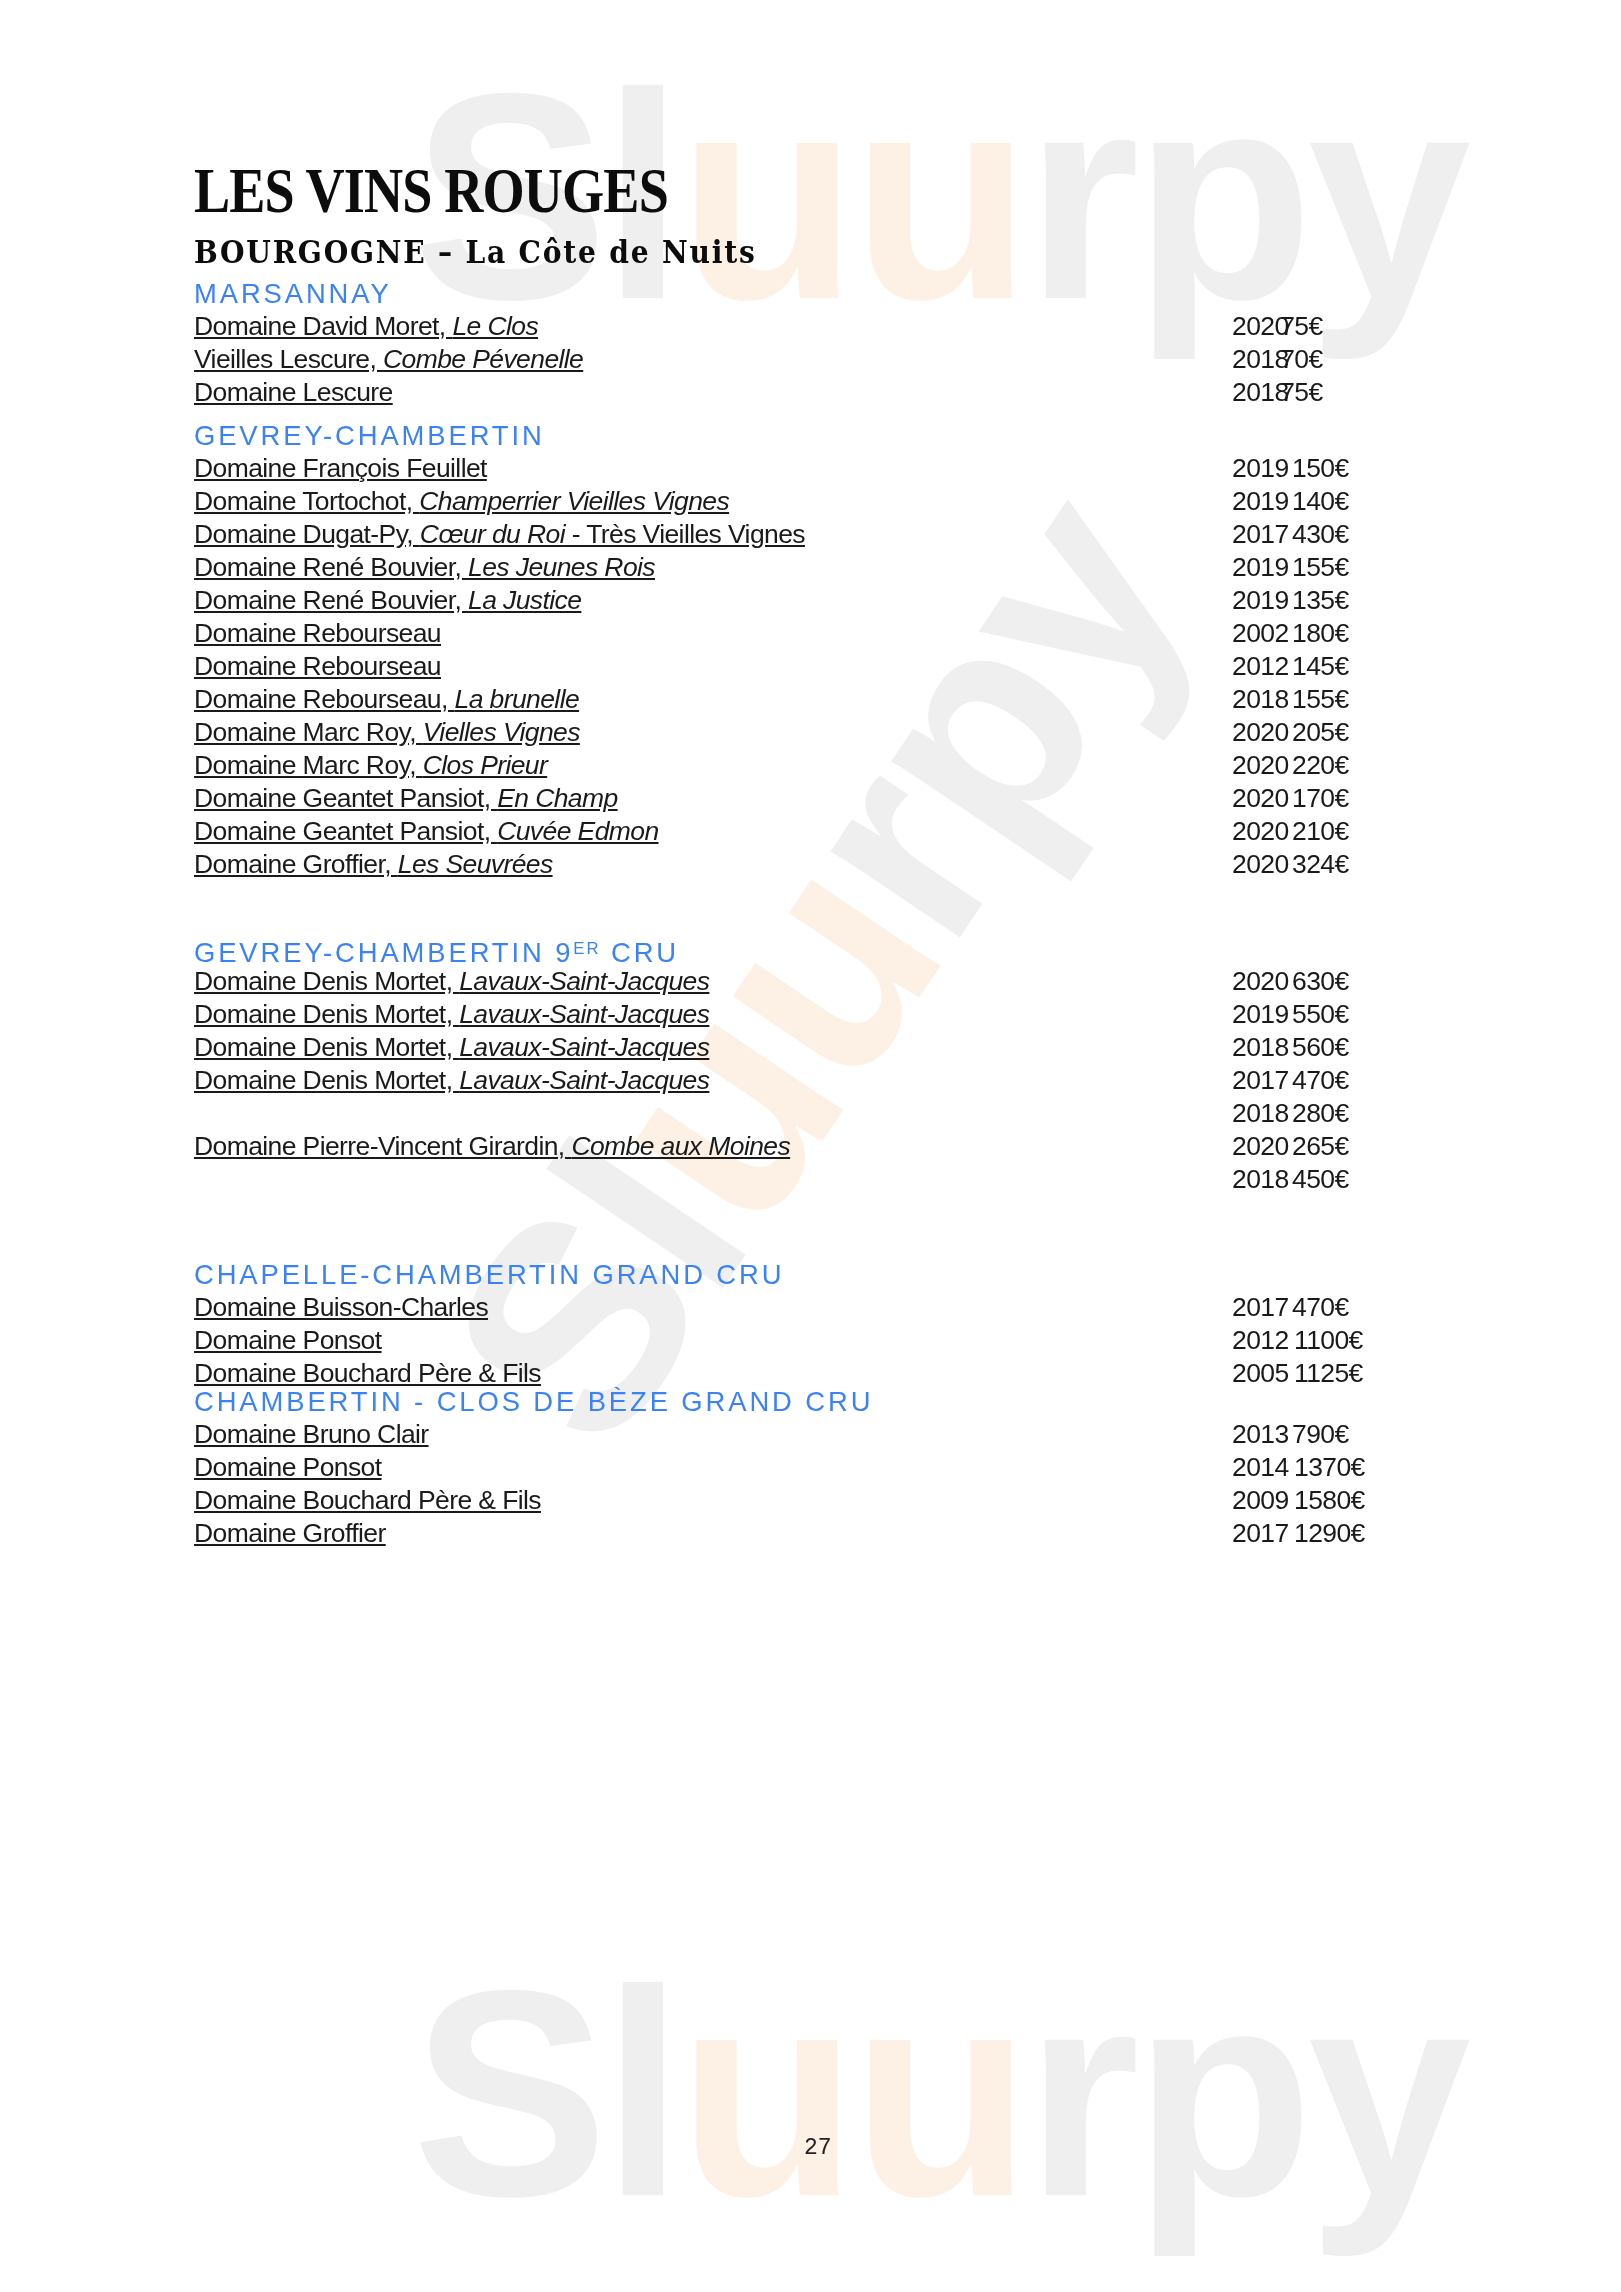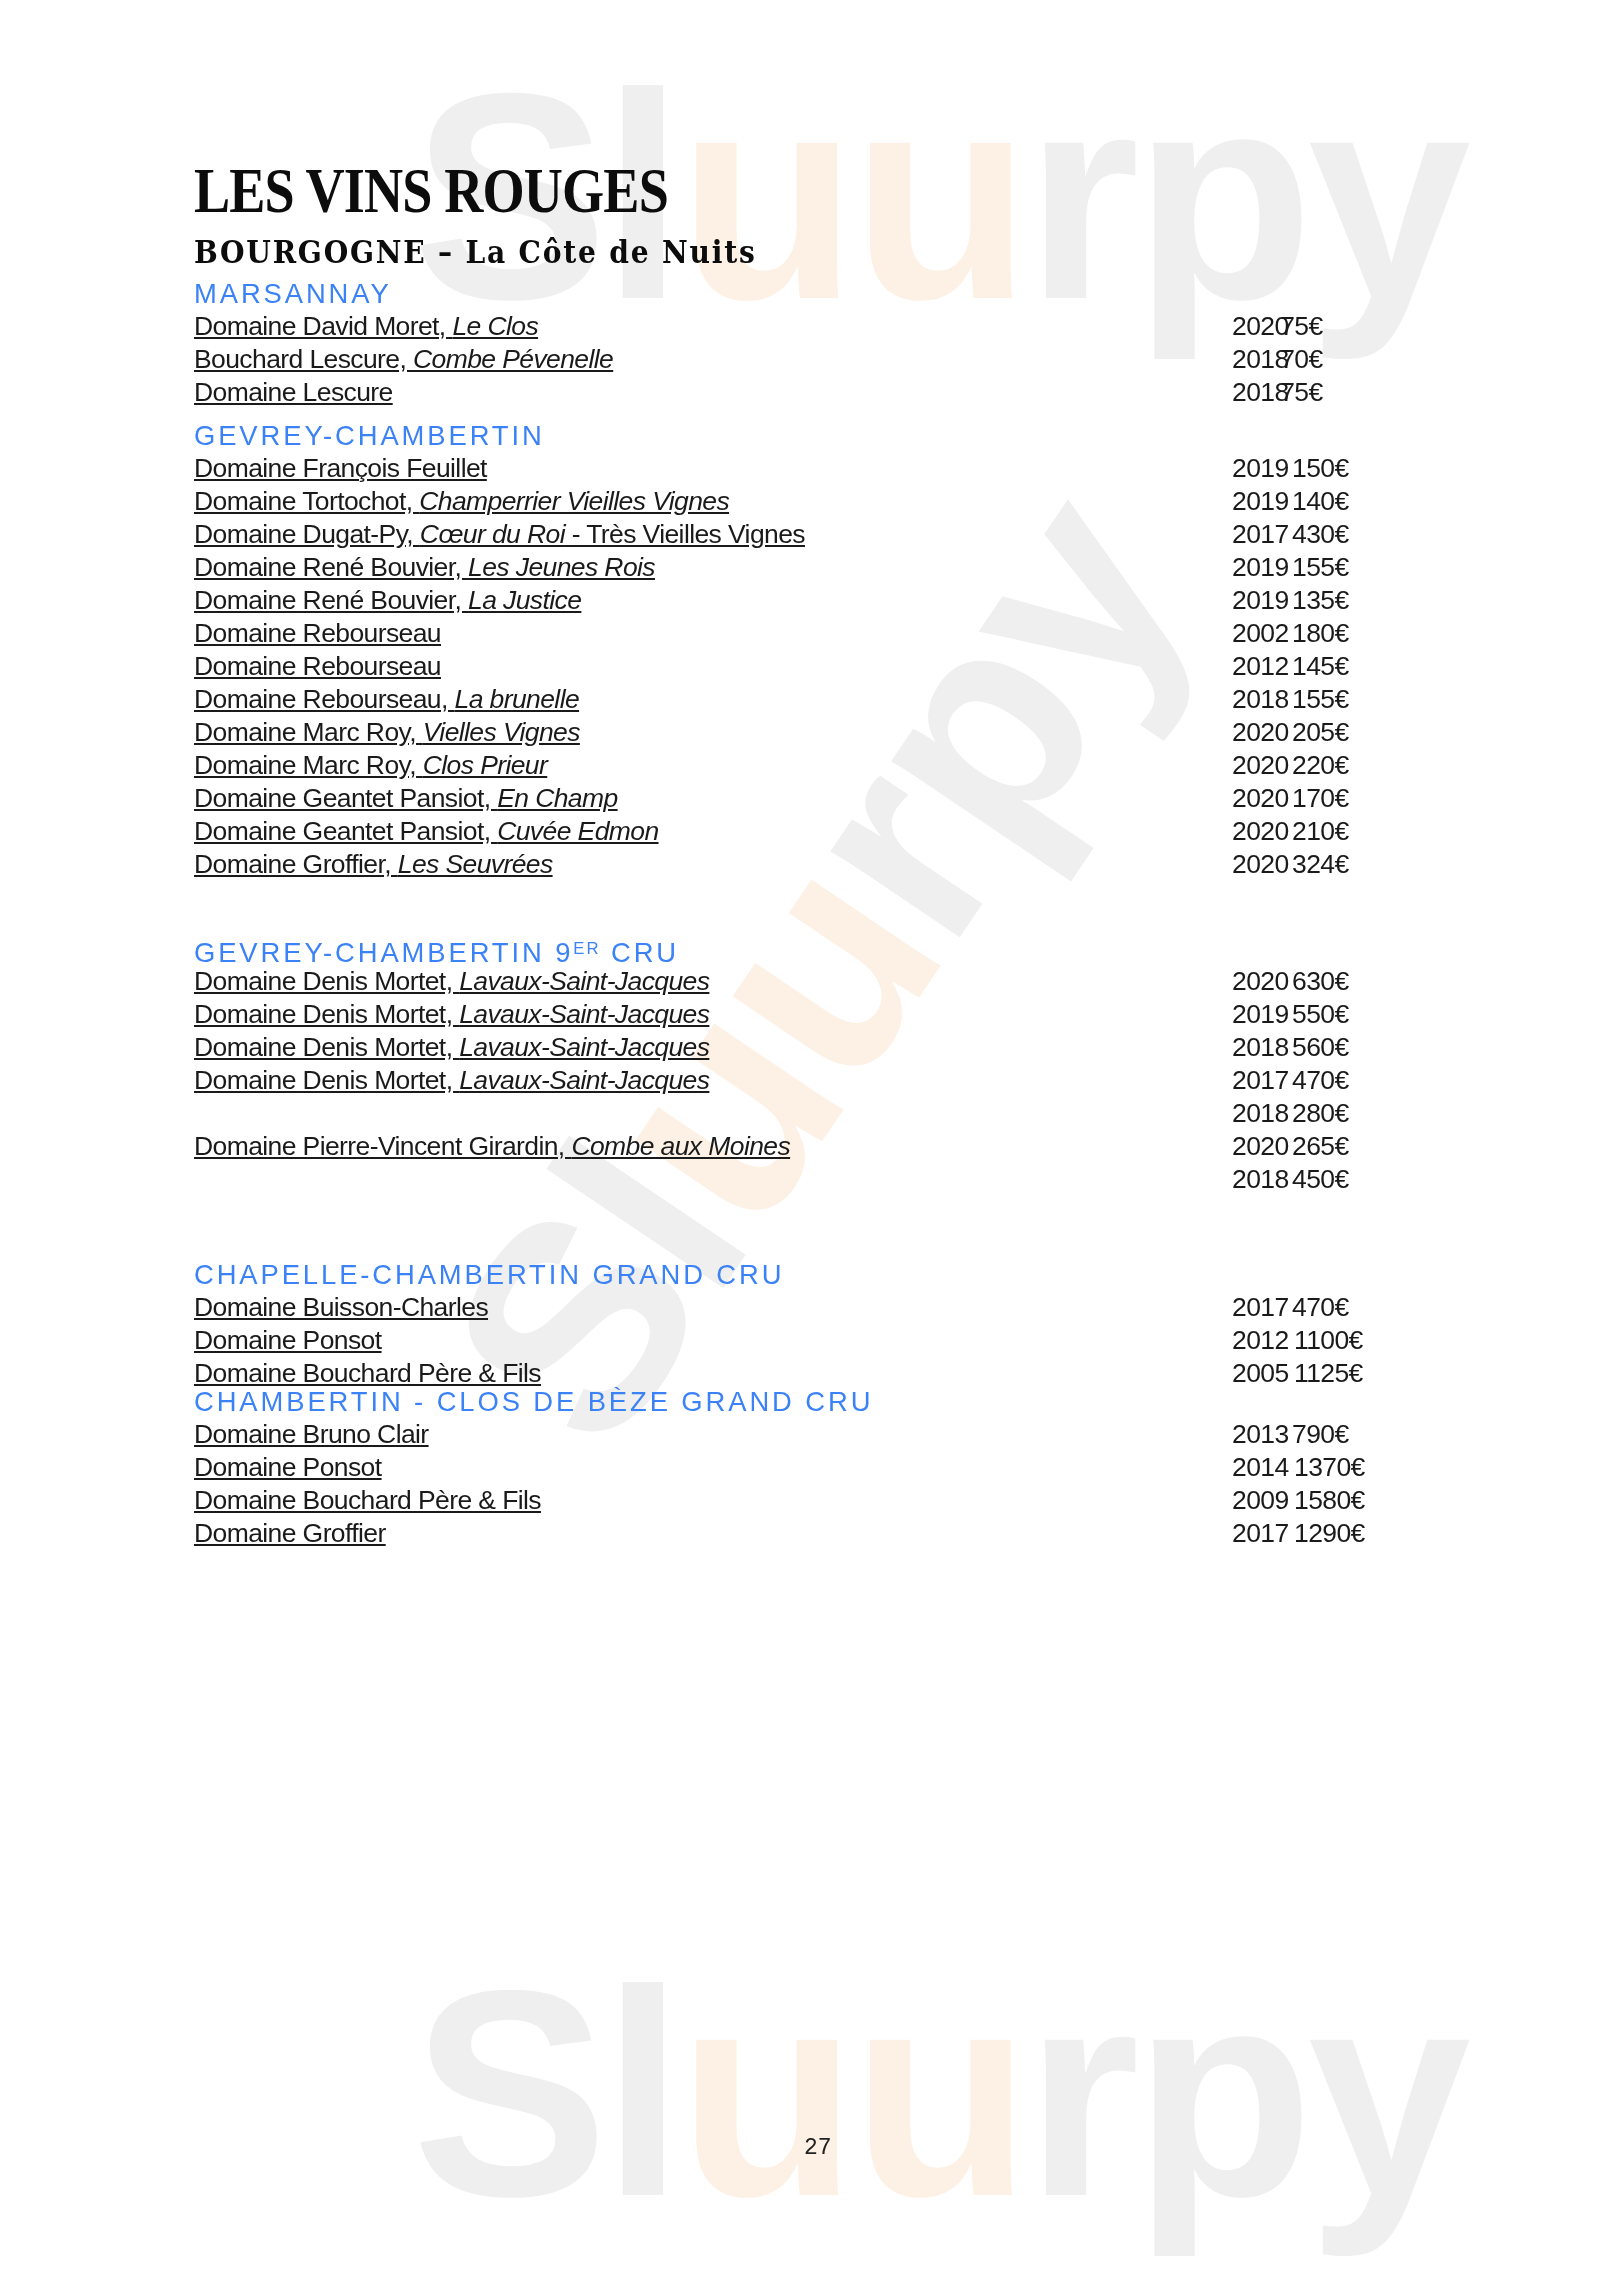--- a/index.html
+++ b/index.html
@@ -155,21 +155,21 @@
   <h2 class="subtitle">BOURGOGNE – La Côte de Nuits</h2>
 
   <div class="section" style="top:277px;">
     <div class="section-header">MARSANNAY</div>
     <div class="row short">
       <span class="wine"><span>Domaine David Moret, </span><span class="cuvee">Le Clos</span></span>
       <span class="year">2020</span>
       <span class="price">75€</span>
     </div>
     <div class="row short">
-      <span class="wine"><span>Bouchard Lescure, </span><span class="cuvee">Combe Pévenelle</span></span>
+      <span class="wine"><span>Vieilles Lescure, </span><span class="cuvee">Combe Pévenelle</span></span>
       <span class="year">2018</span>
       <span class="price">70€</span>
     </div>
     <div class="row short">
       <span class="wine"><span>Domaine Lescure</span><span class="cuvee"></span></span>
       <span class="year">2018</span>
       <span class="price">75€</span>
     </div>
   </div>
 

